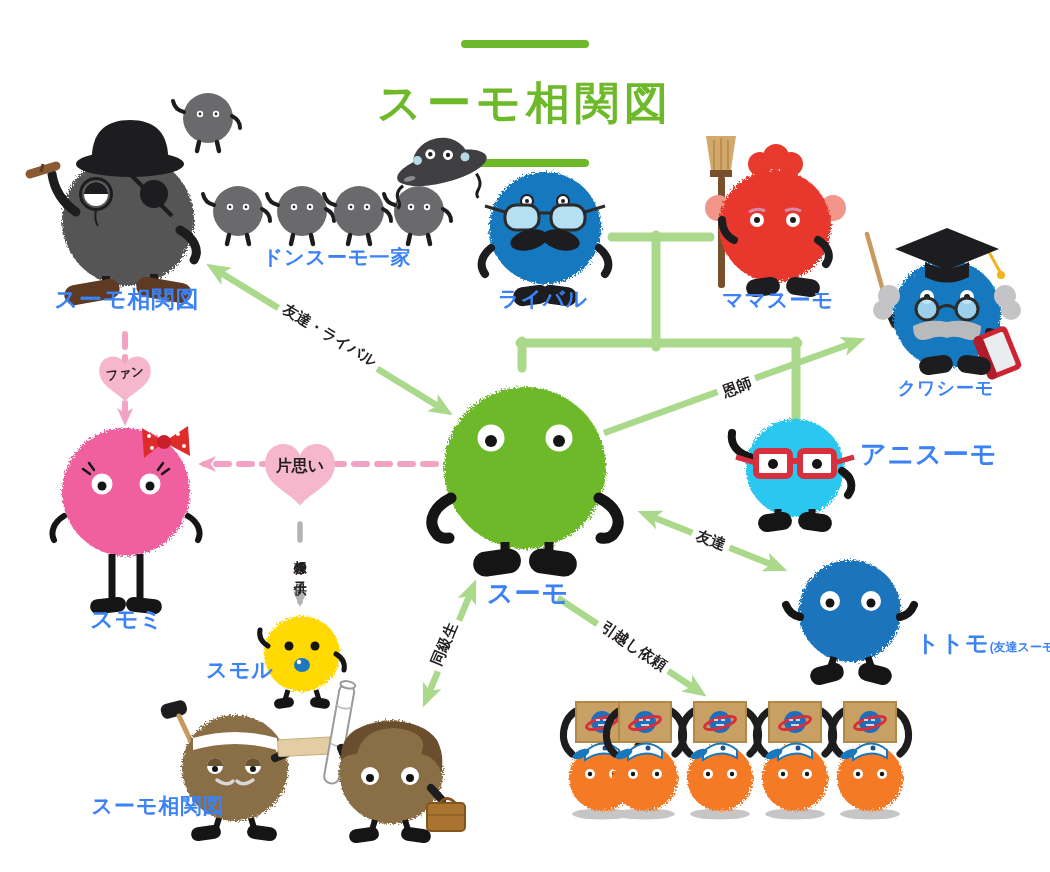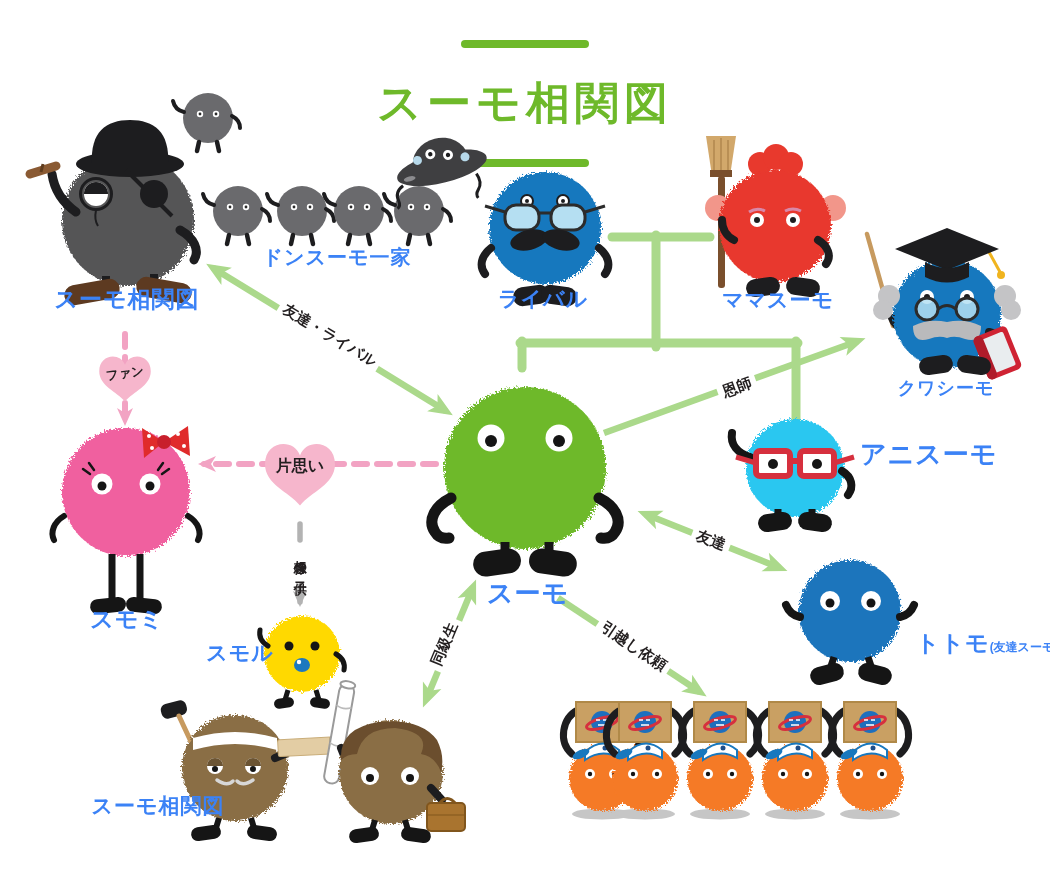--- a/index.html
+++ b/index.html
@@ -367,21 +367,21 @@
 </svg>
 
 <div class="nl center" style="left:127px;top:284px;font-size:23px">スーモ相関図</div>
 <div class="nl center" style="left:337px;top:244px;font-size:20px">ドンスーモ一家</div>
 <div class="nl center" style="left:543px;top:285px;font-size:21px">ライバル</div>
 <div class="nl center" style="left:778px;top:286px;font-size:21px">ママスーモ</div>
 <div class="nl center" style="left:946px;top:376px;font-size:18px">クワシーモ</div>
 <div class="nl" style="left:860px;top:437px;font-size:26px">アニスーモ</div>
 <div class="nl center" style="left:528px;top:576px;font-size:26px">スーモ</div>
 <div class="nl center" style="left:127px;top:604px;font-size:23px">スモミ</div>
-<div class="nl center" style="left:240px;top:639px;font-size:21px">スモル</div>
+<div class="nl center" style="left:240px;top:656px;font-size:21px">スモル</div>
 <div class="nl" style="left:916px;top:628px;font-size:23px">
   <span>トトモ</span><span class="sub">(友達スーモ)</span>
 </div>
 <div class="nl center" style="left:158px;top:792px;font-size:21px">スーモ相関図</div>
 
 <div class="rel-label" style="left:330px;top:335px;--r:31deg">友達・ライバル</div>
 <div class="rel-label" style="left:737px;top:387px;--r:-20deg">恩師</div>
 <div class="rel-label" style="left:711px;top:540px;--r:21deg">友達</div>
 <div class="rel-label" style="left:444px;top:644px;--r:-67deg">同級生</div>
 <div class="rel-label" style="left:634px;top:646px;--r:34deg">引越し依頼</div>

